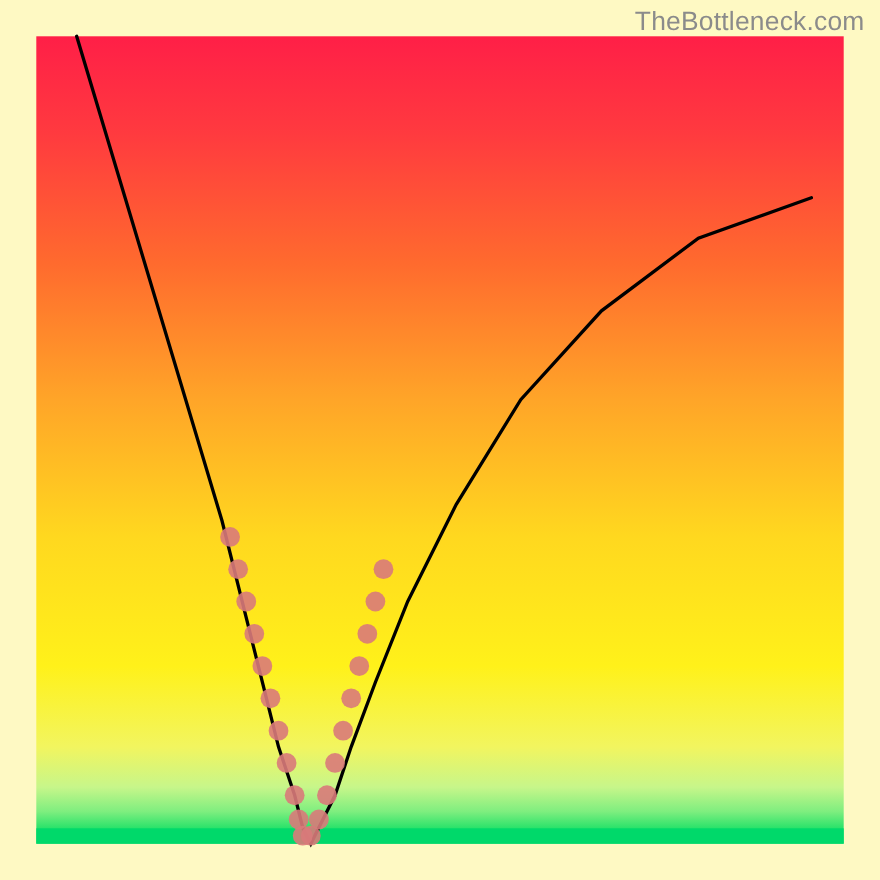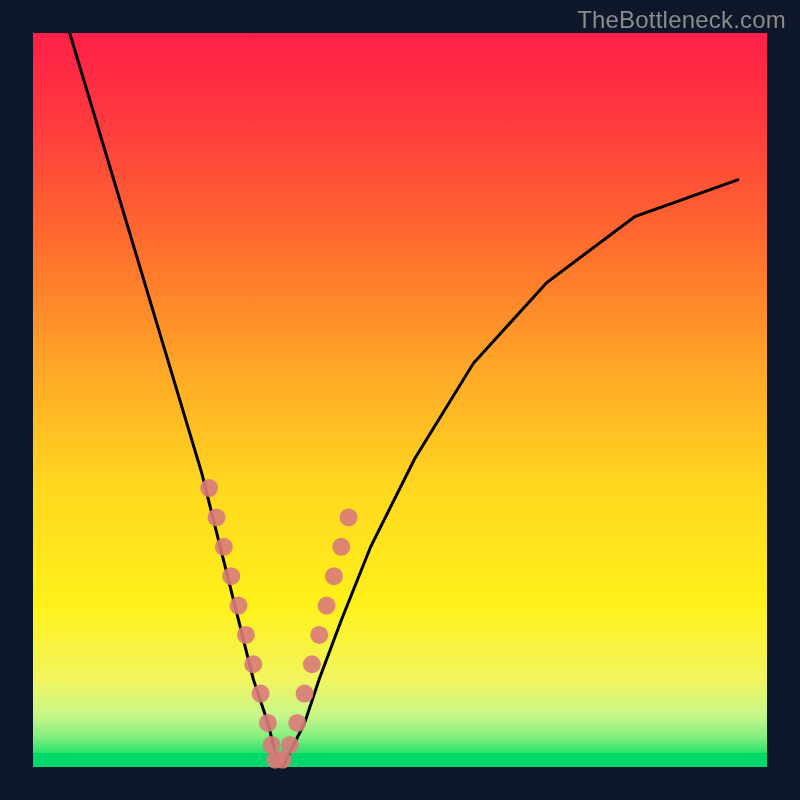--- a/index.html
+++ b/index.html
@@ -10,21 +10,21 @@
     overflow: hidden;
     background: #000;
     font-family: Arial, Helvetica, sans-serif;
   }
   .frame {
     position: absolute;
     left: 0;
     top: 0;
     width: 800px;
     height: 800px;
-    background: #0f172a;
+    background: #fef9c3;
   }
   .plot-area {
     position: absolute;
     left: 33px;
     top: 33px;
     width: 734px;
     height: 734px;
     
     background: linear-gradient(
       to bottom,

